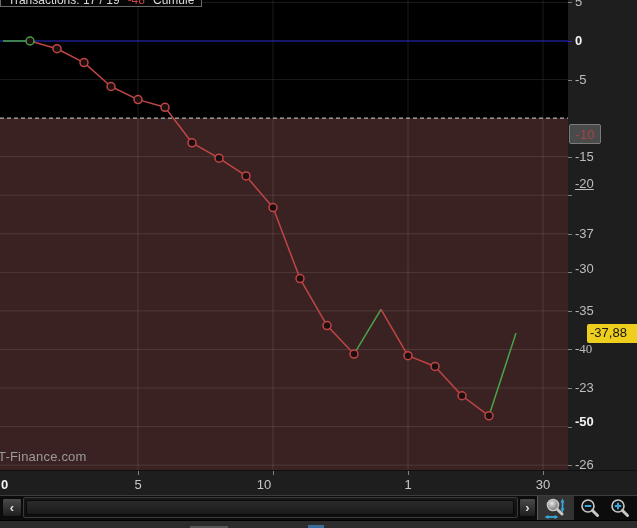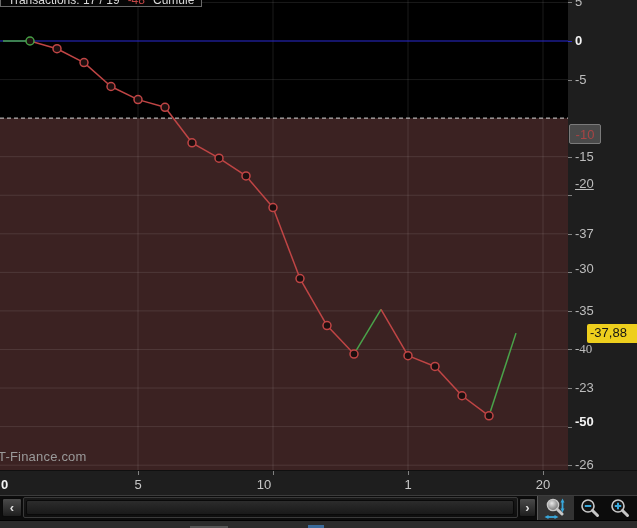--- a/index.html
+++ b/index.html
@@ -189,21 +189,21 @@
     </div>
 
   <div id="xaxis" style="background: rgb(30, 30, 30);">
       <div class="xlabel bold" style="left: 1px;">0</div>
       <div class="xlabel" style="left: 138px;">5</div>
       <div class="xtick" style="left: 138px;"></div>
       <div class="xlabel" style="left: 264px;">10</div>
       <div class="xtick" style="left: 273px;"></div>
       <div class="xlabel" style="left: 408px;">1</div>
       <div class="xtick" style="left: 408px;"></div>
-      <div class="xlabel" style="left: 543px;">20</div>
+      <div class="xlabel" style="left: 543px;">30</div>
       <div class="xtick" style="left: 543px;"></div>
     </div>
 
   <div id="bottombar">
     <div id="sb-left" class="sb-btn">‹</div>
     <div id="sb-track">
       <div id="sb-thumb"></div>
     </div>
     <div id="sb-right" class="sb-btn">›</div>
 

